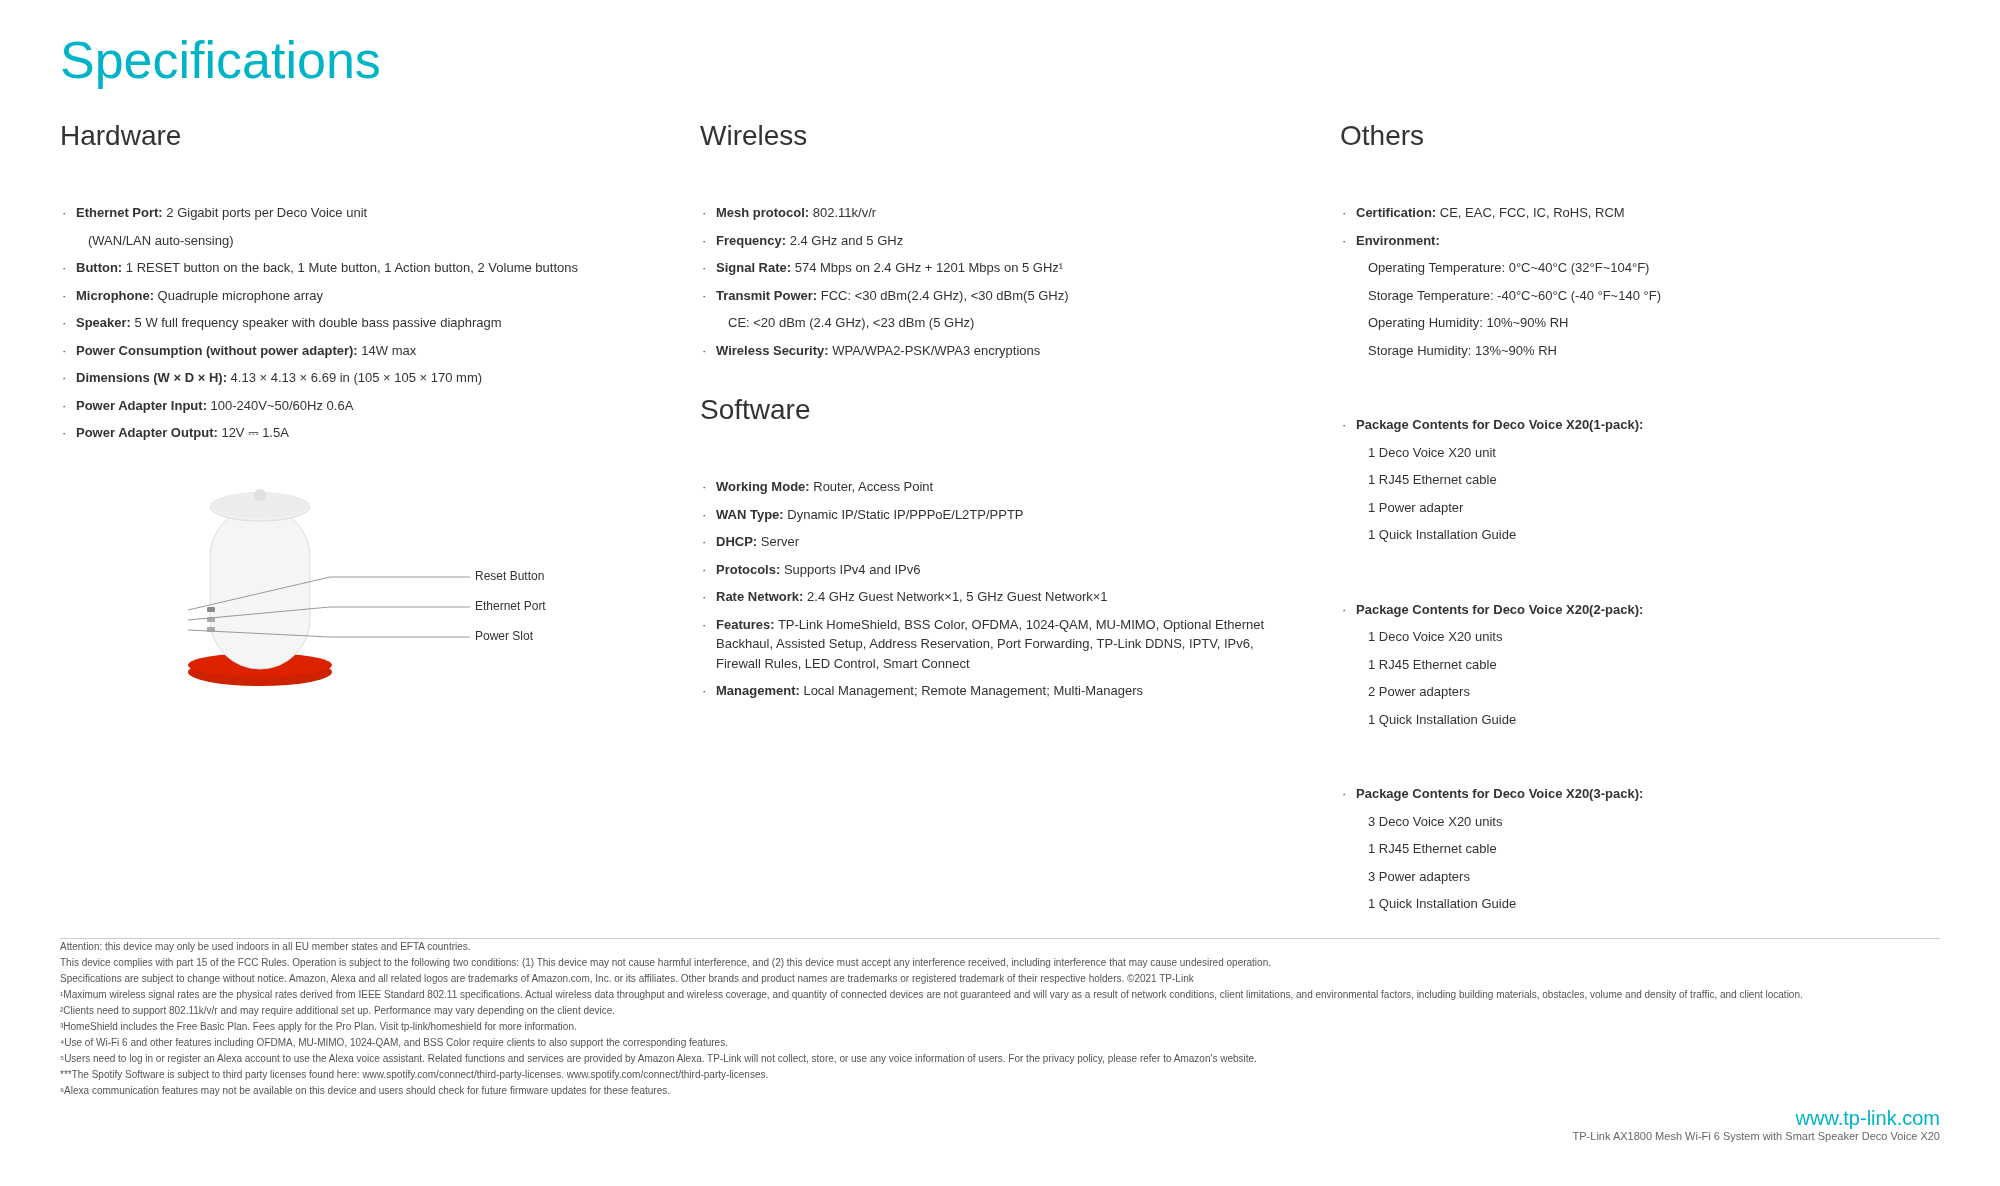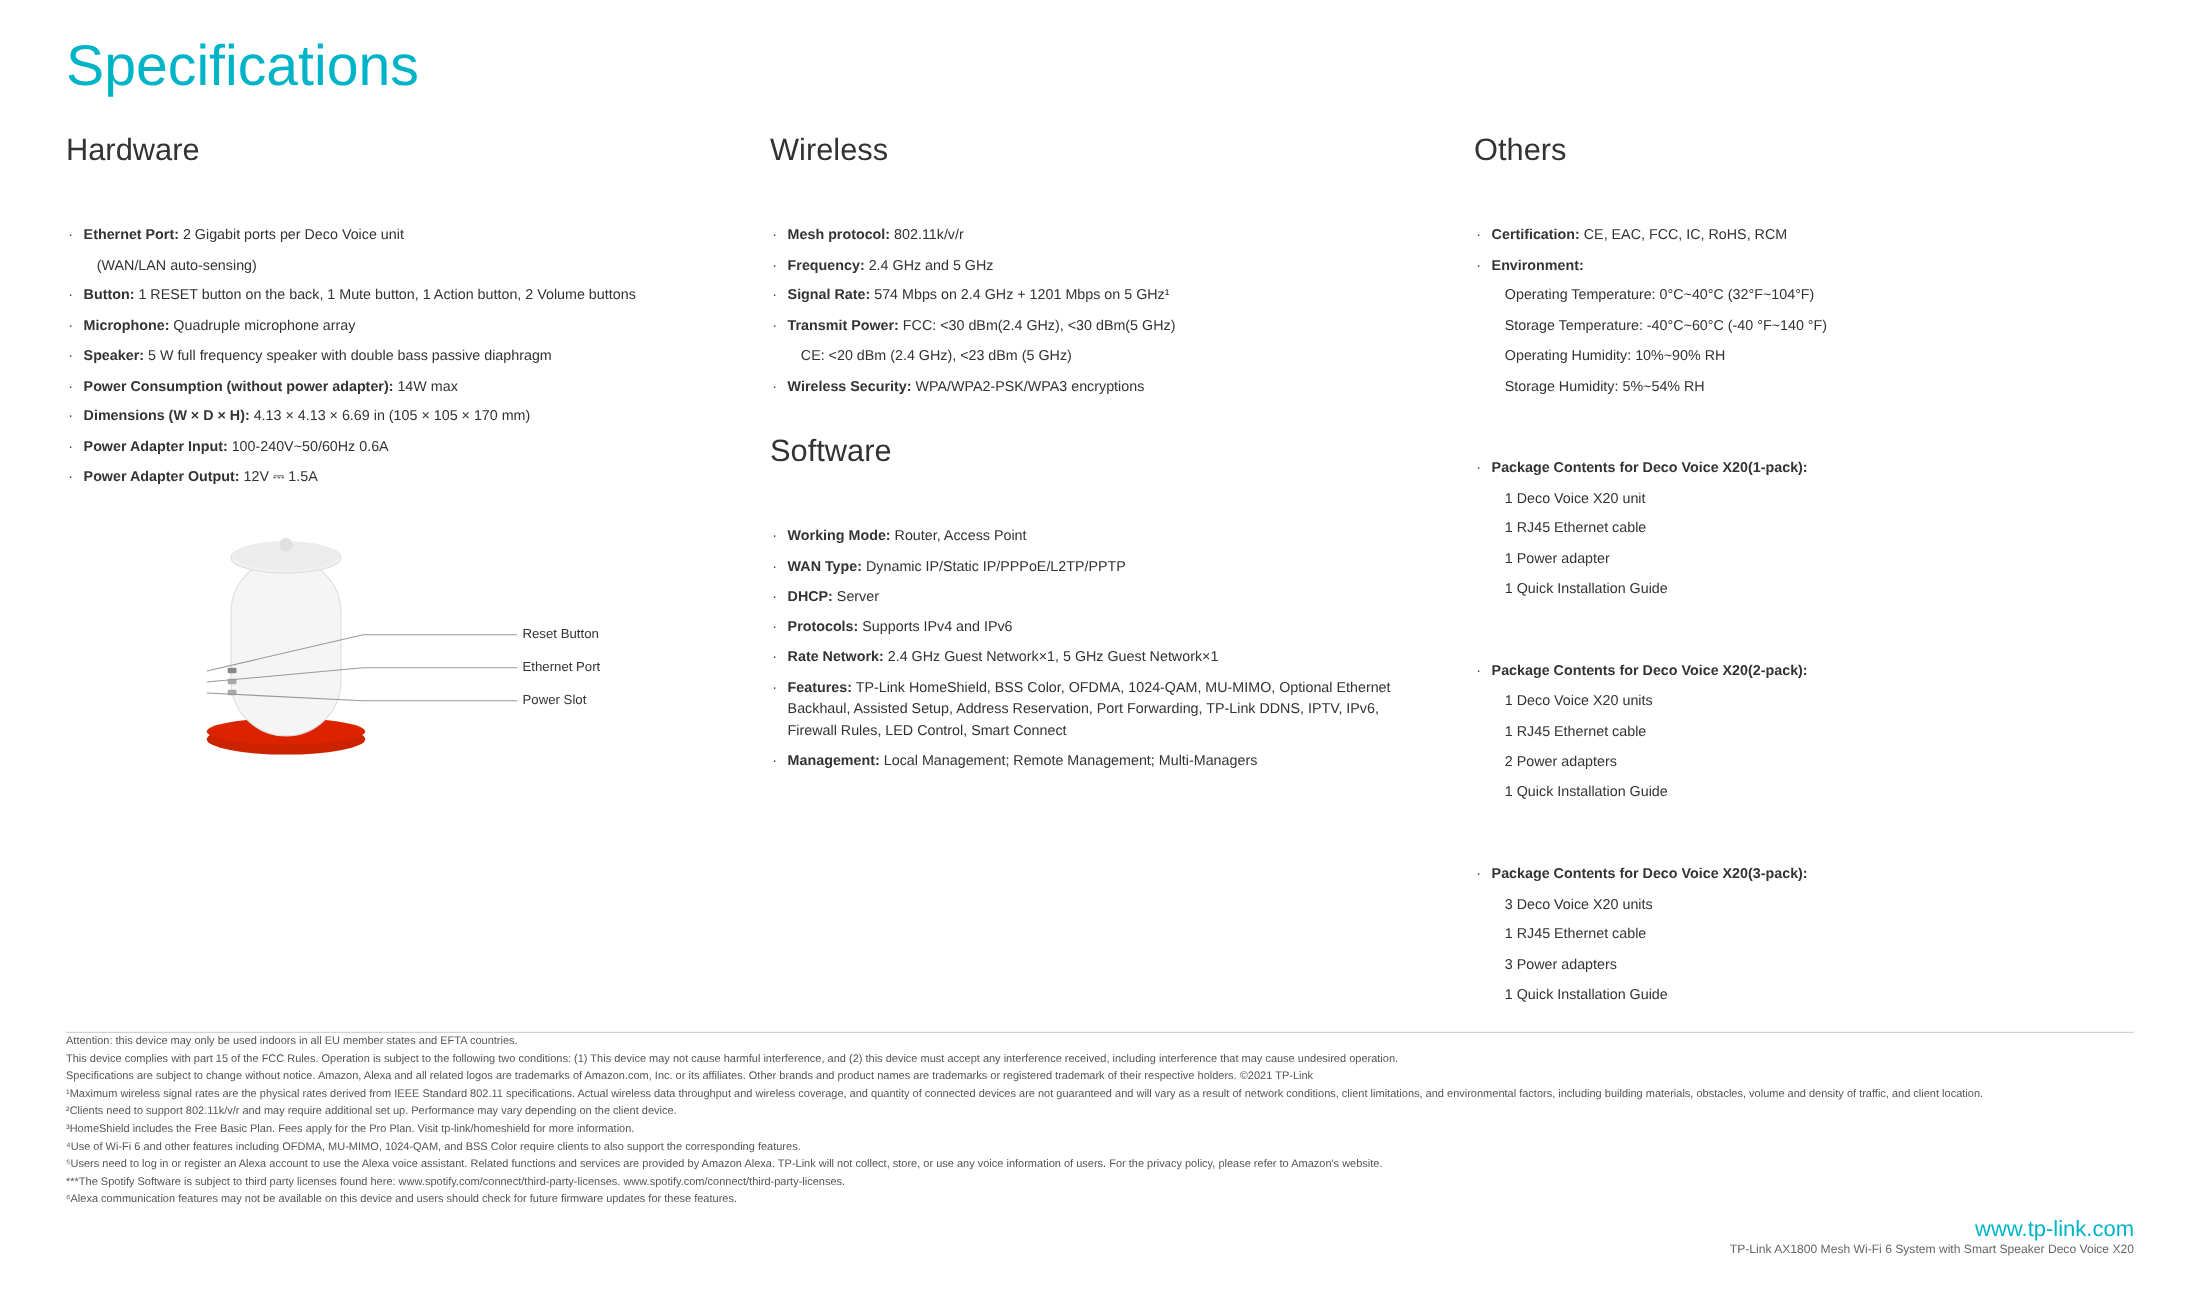--- a/index.html
+++ b/index.html
@@ -190,21 +190,21 @@
   </div>
 
   <div class="col section-others">
     <h2>Others</h2>
     <ul class="spec-list" id="others-list">
         <li><span class="label">Certification:</span> CE, EAC, FCC, IC, RoHS, RCM</li>
         <li><span class="label">Environment:</span></li>
         <li class="no-bullet indent">Operating Temperature: 0°C~40°C (32°F~104°F)</li>
         <li class="no-bullet indent">Storage Temperature: -40°C~60°C (-40 °F~140 °F)</li>
         <li class="no-bullet indent">Operating Humidity: 10%~90% RH</li>
-        <li class="no-bullet indent">Storage Humidity: 5%~54% RH</li>
+        <li class="no-bullet indent">Storage Humidity: 13%~90% RH</li>
       </ul>
     <div id="package-sections">
         <ul class="spec-list">
           <li><span class="label">Package Contents for Deco Voice X20(1-pack):</span></li>
           <li class="no-bullet indent">1 Deco Voice X20 unit</li>
           <li class="no-bullet indent">1 RJ45 Ethernet cable</li>
           <li class="no-bullet indent">1 Power adapter</li>
           <li class="no-bullet indent">1 Quick Installation Guide</li>
         </ul>
         <ul class="spec-list">

